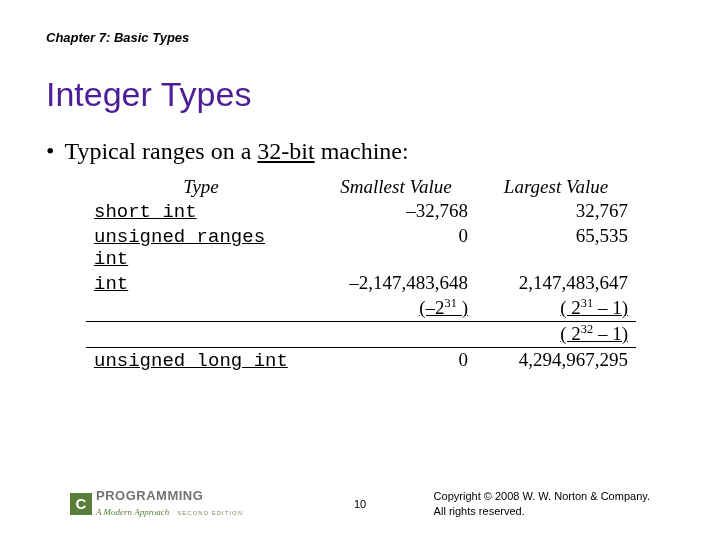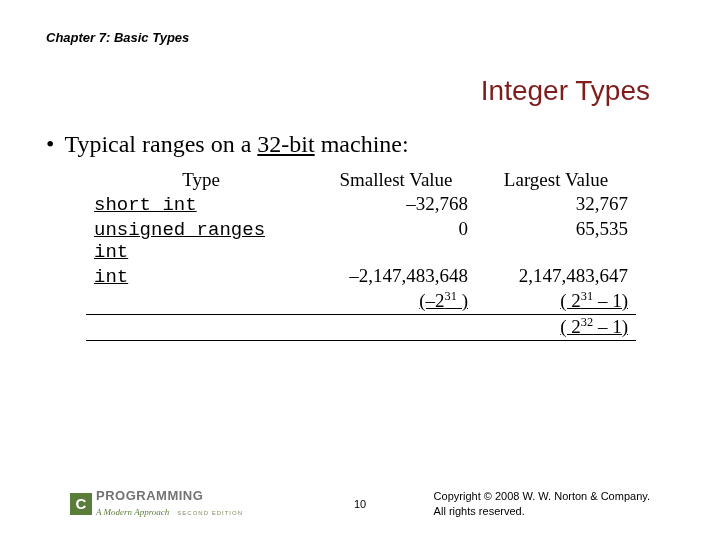--- a/index.html
+++ b/index.html
@@ -15,41 +15,42 @@
   .slide { padding: 30px 70px 0 46px; }
   .chapter-label {
     font-family: Arial, Helvetica, sans-serif;
     font-size: 13px;
     font-weight: bold;
     font-style: italic;
     margin-bottom: 30px;
   }
   .title {
     font-family: Arial, Helvetica, sans-serif;
-    font-size: 28px;
-    color: #7f1d1d;
-    text-align: right;
+    font-size: 34px;
+    color: #4c1d95;
+    text-align: left;
     margin-bottom: 24px;
   }
   .bullet-line {
     font-size: 24px;
     margin-bottom: 10px;
   }
   .bullet-line .dot { margin-right: 10px; }
   .bits-phrase { text-decoration: underline; text-align: right; }
   .tbl {
     margin-left: 40px;
     font-size: 19px;
     border-collapse: collapse;
   }
   .tbl td, .tbl th {
     padding: 1px 8px;
     vertical-align: baseline;
   }
   .tbl th {
+    font-style: italic;
     font-weight: normal;
     text-align: center;
     font-size: 19px;
   }
   .col-type { width: 230px; text-align: left; }
   .col-sv   { width: 160px; text-align: right; }
   .col-lv   { width: 160px; text-align: right; }
   .mono { font-family: "Courier New", Courier, monospace; }
   .ul { text-decoration: underline; }
   .exp-row td {
@@ -152,20 +153,25 @@
     <tr class="exp-row">
       <td class="col-type"></td>
       <td class="col-sv"><span class="ul"><span>(–2</span><sup>31</sup><span> )</span></span></td>
       <td class="col-lv"><span class="ul"><span>( 2</span><sup>31</sup><span> – 1)</span></span></td>
     </tr>
     <tr class="exp-row">
       <td class="col-type"></td>
       <td class="col-sv"></td>
       <td class="col-lv"><span class="ul"><span>( 2</span><sup>32</sup><span> – 1)</span></span></td>
     </tr>
+    <tr>
+      <td class="col-type mono ul">unsigned long int</td>
+      <td class="col-sv">0</td>
+      <td class="col-lv">4,294,967,295</td>
+    </tr>
   </tbody>
     </table>
 </div>
 
 <div class="footer">
   <div class="logo">
     <div class="logo-c">C</div>
     <div class="logo-text">
       <div class="logo-word">PROGRAMMING</div>
       <div>

